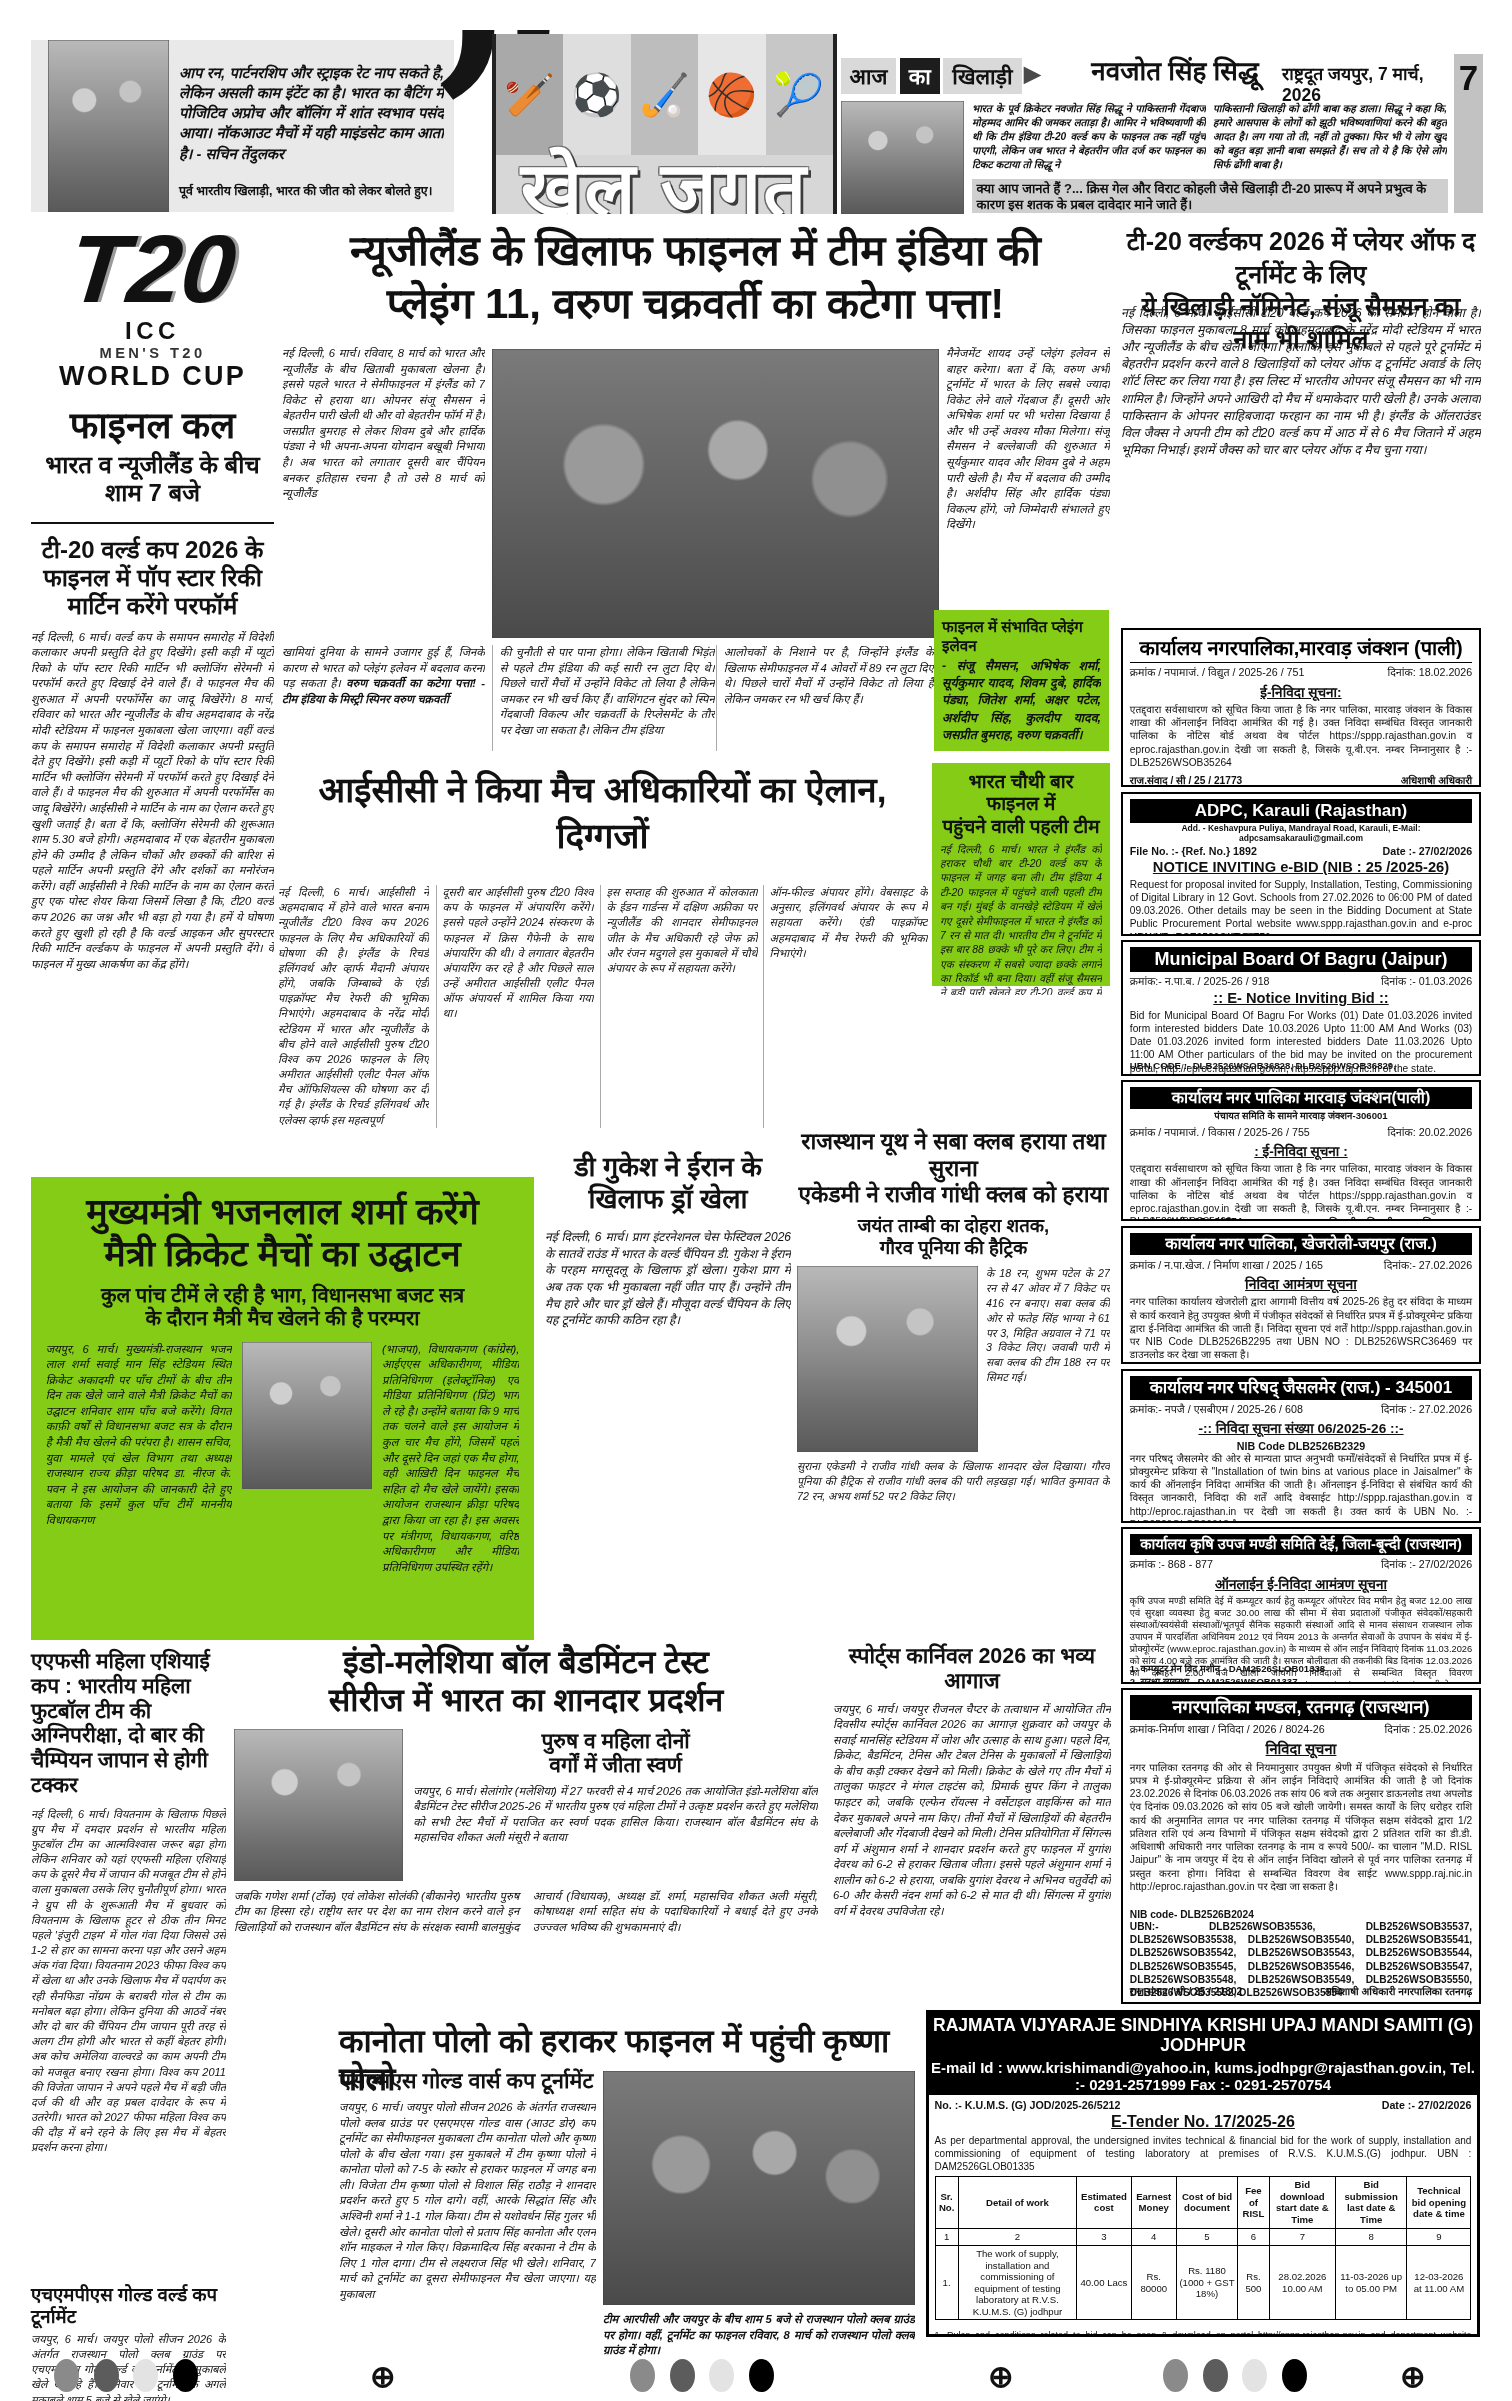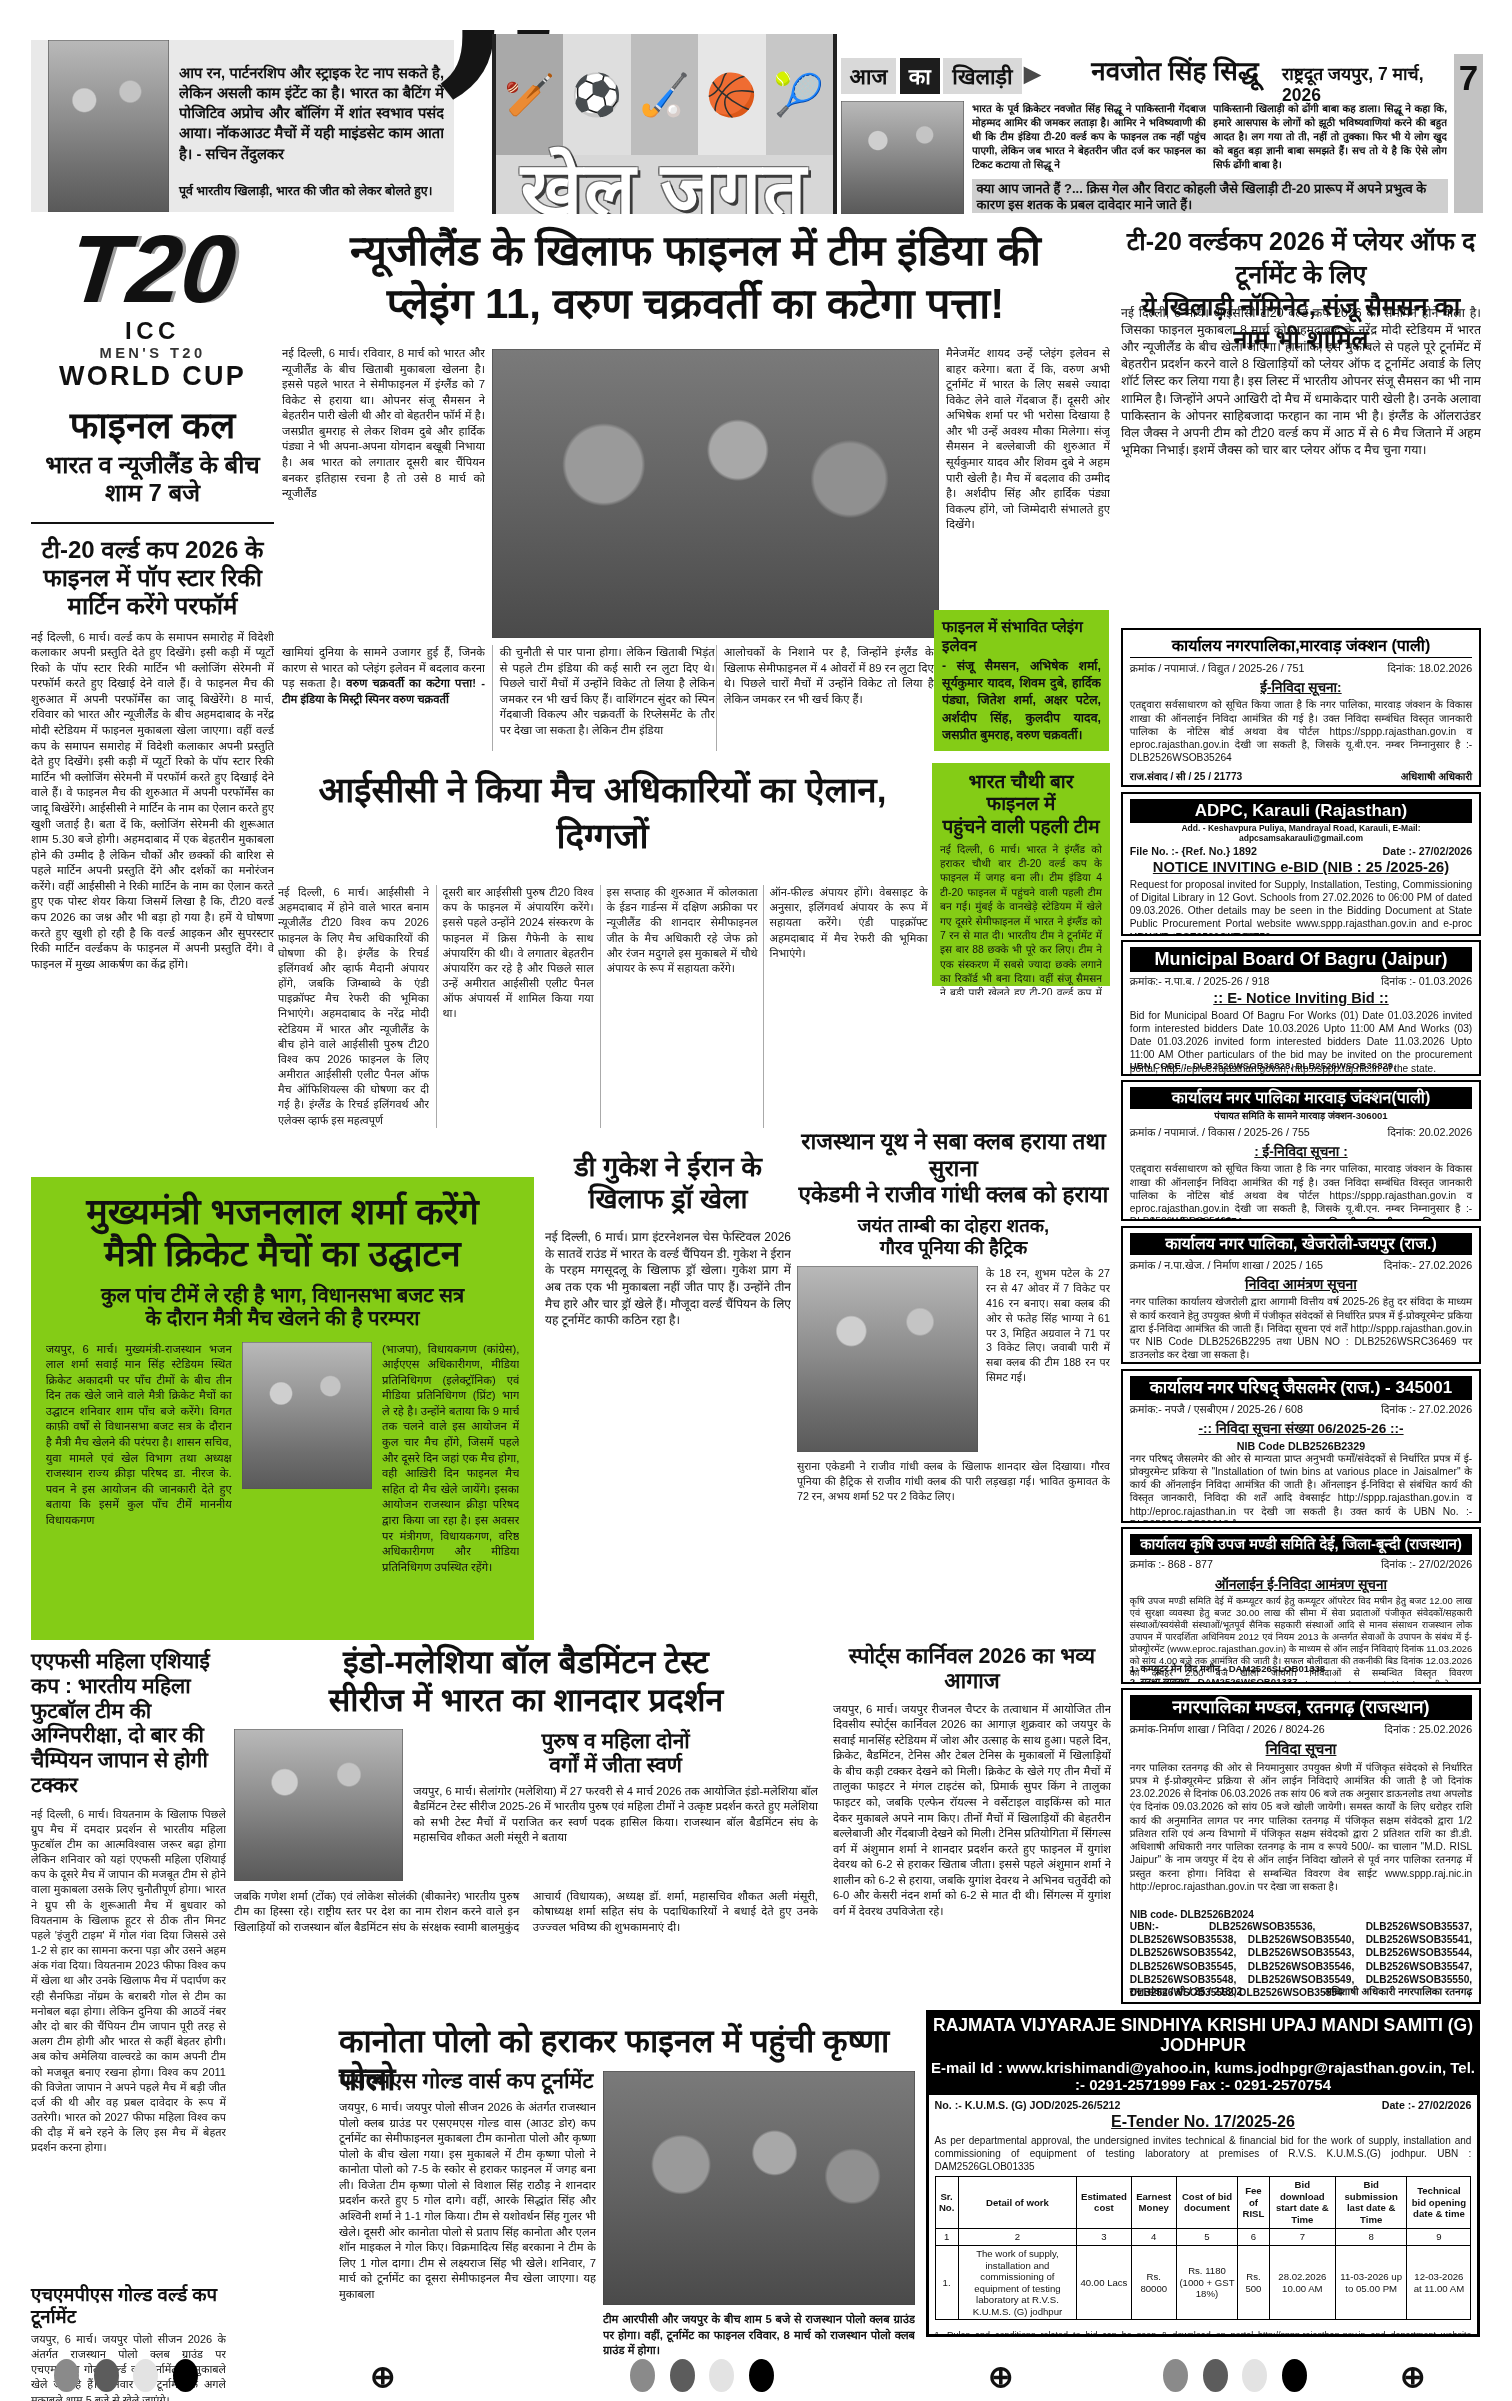--- a/index.html
+++ b/index.html
@@ -1,20 +1,20 @@
 <!DOCTYPE html>
 <html style="font-size:9px"><head>
 <meta charset="utf-8">
 <style>
   html,body{margin:0;padding:0;background:#777;}
   #page{position:relative;width:1512px;height:2401px;background:#ffffff;
         font-family:"Liberation Sans",sans-serif;color:#111;overflow:hidden;}
   .abs{position:absolute;}
   .hd{font-weight:bold;text-align:center;line-height:1.18;}
-  .bt{text-align:justify;line-height:1.38;overflow:hidden;}
+  .bt{text-align:justify;line-height:1.38;overflow:hidden;font-style:italic;}
   .photo{background:
      radial-gradient(circle at 30% 35%, #cfcfcf 0 8%, transparent 9%),
      radial-gradient(circle at 68% 30%, #c4c4c4 0 7%, transparent 8%),
      linear-gradient(180deg,#b9b9b9 0%,#8e8e8e 45%,#6f6f6f 75%,#595959 100%);
      box-shadow:inset 0 0 0 0.6px #555;}
   .photo-dark{background:
      radial-gradient(circle at 25% 40%, #9a9a9a 0 10%, transparent 11%),
      radial-gradient(circle at 55% 35%, #a8a8a8 0 9%, transparent 10%),
      radial-gradient(circle at 80% 45%, #909090 0 9%, transparent 10%),
      linear-gradient(180deg,#7a7a7a 0%,#636363 50%,#4a4a4a 100%);
@@ -207,21 +207,21 @@
   <div class="abs photo-dark" style="left:603px;top:2071px;width:312px;height:234px;"></div>
   <div class="abs bt" style="left:603px;top:2312px;width:312px;height:65px;font-size:11.3px;font-weight:bold;">टीम आरपीसी और जयपुर के बीच शाम 5 बजे से राजस्थान पोलो क्लब ग्राउंड पर होगा। वहीं, टूर्नामेंट का फाइनल रविवार, 8 मार्च को राजस्थान पोलो क्लब ग्राउंड में होगा।</div>
 
   <div class="abs hd" style="left:1121px;top:225px;width:360px;font-size:25px;line-height:1.3;">
     <div>टी-20 वर्ल्डकप 2026 में प्लेयर ऑफ द टूर्नामेंट के लिए</div>
     <div>ये खिलाड़ी नॉमिनेट, संजू सैमसन का नाम भी शामिल</div>
   </div>
   <div class="abs bt" style="left:1121px;top:305px;width:360px;height:316px;font-size:12.4px;">नई दिल्ली, 6 मार्च। आईसीसी टी20 वर्ल्ड कप 2026 का समापन होने वाला है। जिसका फाइनल मुकाबला 8 मार्च को अहमदाबाद के नरेंद्र मोदी स्टेडियम में भारत और न्यूजीलैंड के बीच खेला जाएगा। हालांकि, इस मुकाबले से पहले पूरे टूर्नामेंट में बेहतरीन प्रदर्शन करने वाले 8 खिलाड़ियों को प्लेयर ऑफ द टूर्नामेंट अवार्ड के लिए शॉर्ट लिस्ट कर लिया गया है। इस लिस्ट में भारतीय ओपनर संजू सैमसन का भी नाम शामिल है। जिन्होंने अपने आखिरी दो मैच में धमाकेदार पारी खेली है। उनके अलावा पाकिस्तान के ओपनर साहिबजादा फरहान का नाम भी है। इंग्लैंड के ऑलराउंडर विल जैक्स ने अपनी टीम को टी20 वर्ल्ड कप में आठ में से 6 मैच जिताने में अहम भूमिका निभाई। इशमें जैक्स को चार बार प्लेयर ऑफ द मैच चुना गया।</div>
 
   <div class="abs notice" style="left:1121px;top:628px;width:360px;height:159px;">
-    <div class="ntitle white" style="font-size:16px;">कार्यालय नगरपालिका,मारवाड़ जंक्शन (पाली)</div>
+    <div class="ntitle white" style="font-size:20px;">कार्यालय नगरपालिका,मारवाड़ जंक्शन (पाली)</div>
     <div class="nref">
         <span>क्रमांक / नपामाजं. / विद्युत / 2025-26 / 751</span>
         <span>दिनांक: 18.02.2026</span>
       </div>
     <div class="nhead" style="font-size:13.6px;">ई-निविदा सूचना:</div>
     <div class="nbody" style="height:68px;">एतद्द्वारा सर्वसाधारण को सूचित किया जाता है कि नगर पालिका, मारवाड़ जंक्शन के विकास शाखा की ऑनलाईन निविदा आमंत्रित की गई है। उक्त निविदा सम्बंधित विस्तृत जानकारी पालिका के नोटिस बोर्ड अथवा वेब पोर्टल https://sppp.rajasthan.gov.in व eproc.rajasthan.gov.in देखी जा सकती है, जिसके यू.बी.एन. नम्बर निम्नानुसार है :- DLB2526WSOB35264</div>
     <div class="nfoot">
         <span>राज.संवाद / सी / 25 / 21773</span>
         <span>अधिशाषी अधिकारी</span>
       </div>

